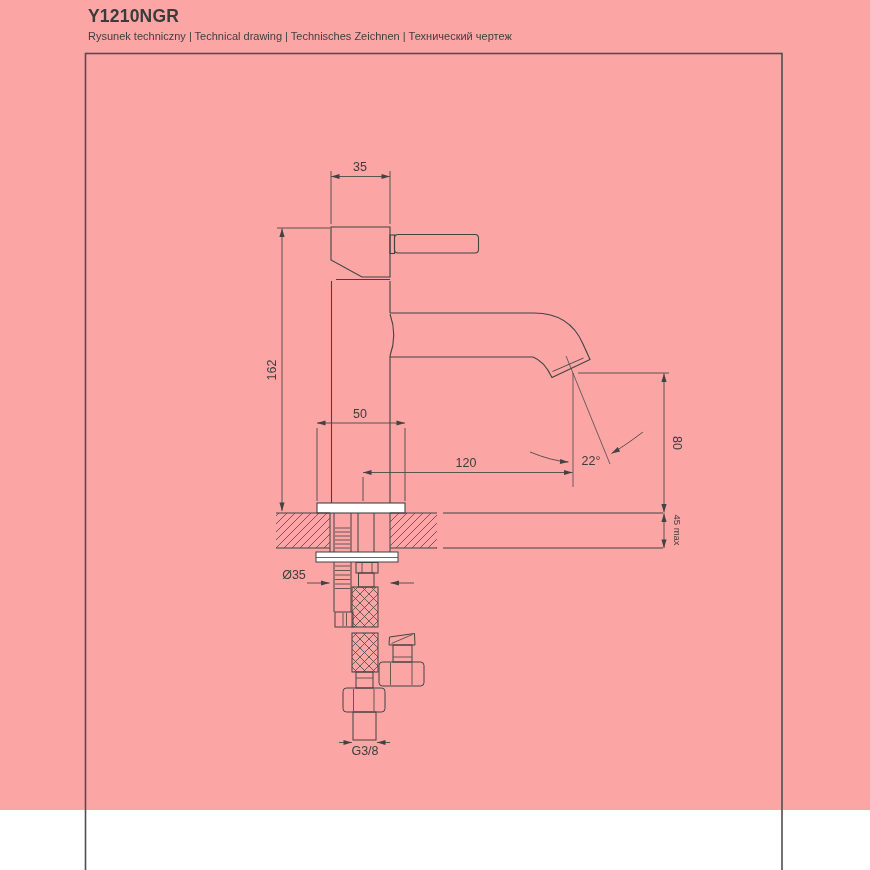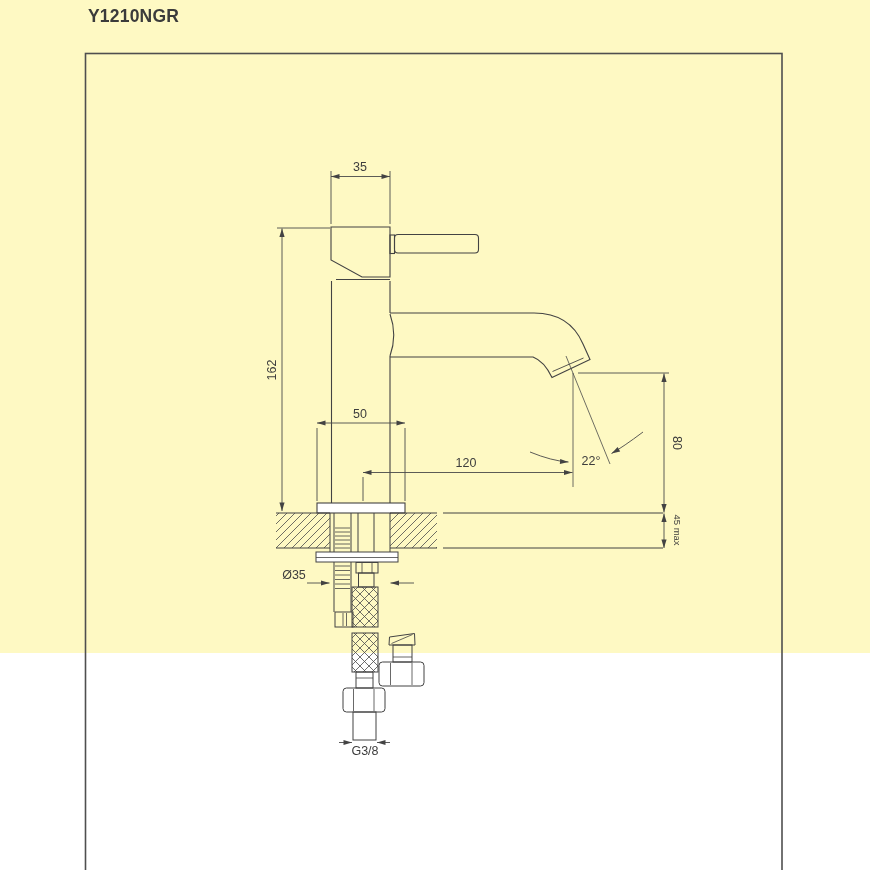--- a/index.html
+++ b/index.html
@@ -1,33 +1,34 @@
 <!DOCTYPE html>
 <html><head>
 <meta charset="utf-8">
 <style>
   html,body{margin:0;padding:0;background:#ffffff;width:870px;height:870px;overflow:hidden;
     font-family:"Liberation Sans",sans-serif;}
-  .page{position:relative;width:870px;height:653px;background:#fef9c3;}
+  .page{position:relative;width:870px;height:810px;background:#fca5a5;}
   .header{position:absolute;left:88px;top:6px;}
   .header h1{margin:0;font-size:17.5px;font-weight:600;color:#3b3b3b;letter-spacing:.2px;
     font-family:"Liberation Sans",sans-serif;}
   .header .sub{margin-top:3px;font-size:11px;font-weight:400;color:#3f3f3f;}
   svg{position:absolute;left:0;top:0;}
   svg text{font-family:"Liberation Sans",sans-serif;fill:#3d3d3d;}
   .dimtxt{font-size:12.5px;}
   .dimtxt-s{font-size:9.5px;}
 </style>
 </head>
 <body>
 
 <div class="page">
 
   <div class="header">
     <h1>Y1210NGR</h1>
+    <div class="sub">Rysunek techniczny | Technical drawing | Technisches Zeichnen | Технический чертеж</div>
   </div>
 
   <svg width="870" height="870" viewBox="0 0 870 870">
     <defs>
       <marker id="aS" markerUnits="userSpaceOnUse" markerWidth="12" markerHeight="8" refX="0" refY="0" orient="auto" overflow="visible">
         <path d="M0,0 L8.5,2.6 L8.5,-2.6 Z" fill="#434343"></path>
       </marker>
       <marker id="aE" markerUnits="userSpaceOnUse" markerWidth="12" markerHeight="8" refX="0" refY="0" orient="auto" overflow="visible">
         <path d="M0,0 L-8.5,2.6 L-8.5,-2.6 Z" fill="#434343"></path>
       </marker>

